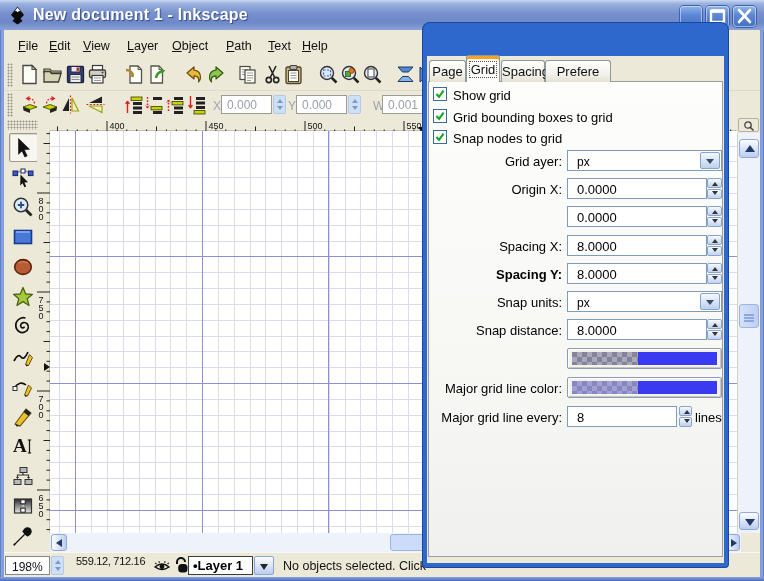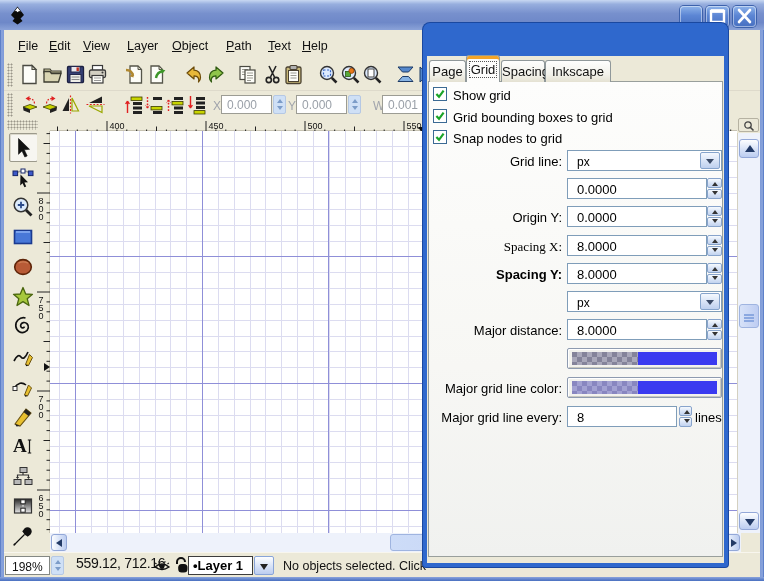--- a/index.html
+++ b/index.html
@@ -71,21 +71,21 @@
   .scroll-thumb.vert { background:linear-gradient(90deg,#d7e2f8 0%,#becdf2 100%); }
   .grip { position:absolute; left:5px; top:8px; width:10px; height:1.5px; background:#8ba8e0; box-shadow:0 3px 0 #8ba8e0, 0 6px 0 #8ba8e0; }
   .arr { position:absolute; width:0; height:0; }
   #corner-br { left:741px; top:533px; width:19px; height:19px; background:#ece9d8; }
 
   
   #statusbar { left:4px; top:552px; width:756px; height:25px; background:#ece9d8; border-top:1px solid #f8f6ee;}
   #zoom-entry { left:1px; top:3px; width:45px; height:19px; background:#fff; border:1px solid #848884;
      font-size:12px; color:#111; padding:3px 0 0 6px; }
   #zoom-spin { left:47px; top:3px; }
-  #coords { left:72px; top:2px; font-size:14px; letter-spacing:-0.3px; color:#111; }
+  #coords { left:72px; top:2px; font-size:11px; letter-spacing:-0.3px; color:#111; }
   #layer-box { left:184px; top:3px; width:65px; height:19px; background:#fff; border:1.5px solid #3c3c3c;
      font-size:13px; font-weight:bold; color:#000; padding:1px 0 0 4px; }
   #layer-dd { left:250px; top:3px; width:20px; height:19px;
      background:linear-gradient(180deg,#fdfeff 0%,#d7e2f7 55%,#bccdf0 100%);
      border:1px solid #88a4d8; border-radius:2px; }
   #layer-dd::after { content:""; position:absolute; left:5px; top:7px;
      border-left:4.5px solid transparent; border-right:4.5px solid transparent; border-top:6px solid #222; }
   #status-msg { left:279px; top:6px; font-size:12.5px; color:#111; width:180px; white-space:nowrap; overflow:hidden; }
 
   
@@ -142,20 +142,21 @@
   .color-strip svg { display:block; width:100%; height:100%; }
 </style>
 </head>
 <body>
 
 <div class="abs" id="titlebar">
   <span class="abs win-icon"><svg width="19" height="19" viewBox="0 0 19 19">
         <path d="M9.5 0.5 L16 9 L12.5 12.5 L14.5 15 L9.5 18.5 L4.5 15 L6.5 12.5 L3 9 Z" fill="#0b0b0b"></path>
         <path d="M9.5 1.5 L12.6 5.6 L11 5 L9.7 6.2 L8 4.8 L6.6 5.5 Z" fill="#fff"></path>
       </svg></span>
+  <span class="abs title-text">New document 1 - Inkscape</span>
   <span class="abs cap-btn blue" style="left:680px;top:6px;width:22px;height:21px;">
     <svg class="cap-glyph" viewBox="0 0 22 21">
         <rect x="5" y="16" width="8" height="3" fill="#fff"></rect>
       </svg>
   </span>
   <span class="abs cap-btn blue" style="left:706px;top:6px;width:23px;height:21px;">
     <svg class="cap-glyph" viewBox="0 0 23 21">
         <path d="M5 5 h13 v11 h-13 z" fill="none" stroke="#fff" stroke-width="2.4"></path>
         <path d="M5 5 h13" stroke="#fff" stroke-width="3.6"></path>
       </svg>
@@ -667,68 +668,69 @@
 <div class="abs" id="brd-r"></div>
 <div class="abs" id="brd-b"></div>
 
 <div class="abs" id="dialog">
   <div id="dialog-inner"></div>
   <div id="dlg-panel"></div>
   <div id="dlg-tabs">
       <span class="tab inactive" style="left: 6px; width: 37px;"><span class="tab-label">Page</span></span>
       <span class="tab active" style="left: 43px; width: 34px;"><span class="tab-label">Grid</span></span>
       <span class="tab inactive" style="left: 78px; width: 44px;"><span class="tab-label">Spacing</span></span>
-      <span class="tab inactive" style="left: 122px; width: 66px;"><span class="tab-label">Inkscape</span></span>
+      <span class="tab inactive" style="left: 122px; width: 66px;"><span class="tab-label">Prefere</span></span>
     </div>
   <div id="dlg-content" style="position: absolute; left: 0px; top: 0px; width: 305px; height: 544px;">
       <span class="abs dlg-check" style="top: 64px;">
         <svg viewBox="0 0 12 12">
           <path d="M2.4 6 L5 8.8 L9.6 2.6" fill="none" stroke="#1aa428" stroke-width="2.2"></path>
         </svg>
       </span>
       <span class="abs dlg-check-label" style="top: 64.5px;">Show grid</span>
       <span class="abs dlg-check" style="top: 86px;">
         <svg viewBox="0 0 12 12">
           <path d="M2.4 6 L5 8.8 L9.6 2.6" fill="none" stroke="#1aa428" stroke-width="2.2"></path>
         </svg>
       </span>
       <span class="abs dlg-check-label" style="top: 86.5px;">Grid bounding boxes to grid</span>
       <span class="abs dlg-check" style="top: 107px;">
         <svg viewBox="0 0 12 12">
           <path d="M2.4 6 L5 8.8 L9.6 2.6" fill="none" stroke="#1aa428" stroke-width="2.2"></path>
         </svg>
       </span>
       <span class="abs dlg-check-label" style="top: 107.5px;">Snap nodes to grid</span>
-      <span class="row-label" style="top: 131px;">Grid line:</span>
+      <span class="row-label" style="top: 131px;">Grid ayer:</span>
       <span class="xp-input" style="top: 127px; width: 155px; height: 21px; font-size: 12px; padding-top: 4px;">px<span class="combo-btn" style="left: 132px; top: 1px; height: 17px;"></span></span>
+      <span class="row-label" style="top: 159px;">Origin X:</span>
       <span class="xp-input" style="top: 155px; width: 140px; height: 21px;">0.0000</span>
       <span class="spin-btns" style="left: 284px; top: 155px; height: 21px;">
         <span class="spin-half up" style="top:0;"></span>
         <span class="spin-half dn" style="top:10.5px;"></span>
       </span>
-      <span class="row-label" style="top: 187px;">Origin Y:</span>
       <span class="xp-input" style="top: 183px; width: 140px; height: 21px;">0.0000</span>
       <span class="spin-btns" style="left: 284px; top: 183px; height: 21px;">
         <span class="spin-half up" style="top:0;"></span>
         <span class="spin-half dn" style="top:10.5px;"></span>
       </span>
-      <span class="row-label" style="top: 216px; font-family: Liberation Serif, serif;">Spacing X:</span>
+      <span class="row-label" style="top: 216px;">Spacing X:</span>
       <span class="xp-input" style="top: 212px; width: 140px; height: 21px;">8.0000</span>
       <span class="spin-btns" style="left: 284px; top: 212px; height: 21px;">
         <span class="spin-half up" style="top:0;"></span>
         <span class="spin-half dn" style="top:10.5px;"></span>
       </span>
       <span class="row-label" style="top: 244px; font-weight: bold;">Spacing Y:</span>
       <span class="xp-input" style="top: 240px; width: 140px; height: 21px;">8.0000</span>
       <span class="spin-btns" style="left: 284px; top: 240px; height: 21px;">
         <span class="spin-half up" style="top:0;"></span>
         <span class="spin-half dn" style="top:10.5px;"></span>
       </span>
+      <span class="row-label" style="top: 272px;">Snap units:</span>
       <span class="xp-input" style="top: 268px; width: 155px; height: 21px; font-size: 12px; padding-top: 4px;">px<span class="combo-btn" style="left: 132px; top: 1px; height: 17px;"></span></span>
-      <span class="row-label" style="top: 300px;">Major distance:</span>
+      <span class="row-label" style="top: 300px;">Snap distance:</span>
       <span class="xp-input" style="top: 296px; width: 140px; height: 21px;">8.0000</span>
       <span class="spin-btns" style="left: 284px; top: 296px; height: 21px;">
         <span class="spin-half up" style="top:0;"></span>
         <span class="spin-half dn" style="top:10.5px;"></span>
       </span>
       <span class="color-btn" style="top: 324.5px;">
         <span class="color-strip">
           <svg width="147" height="15">
             <defs>
               <pattern id="chk7" width="10" height="10" patternUnits="userSpaceOnUse">

